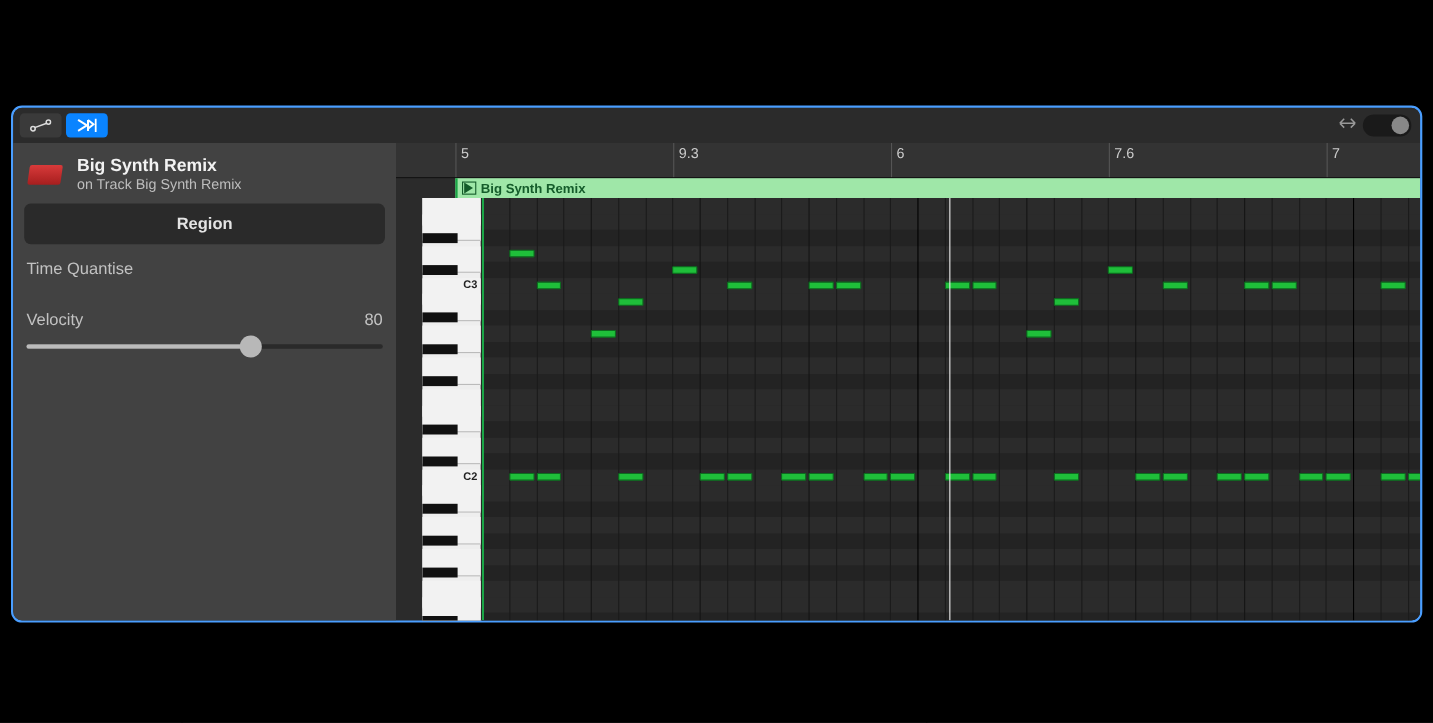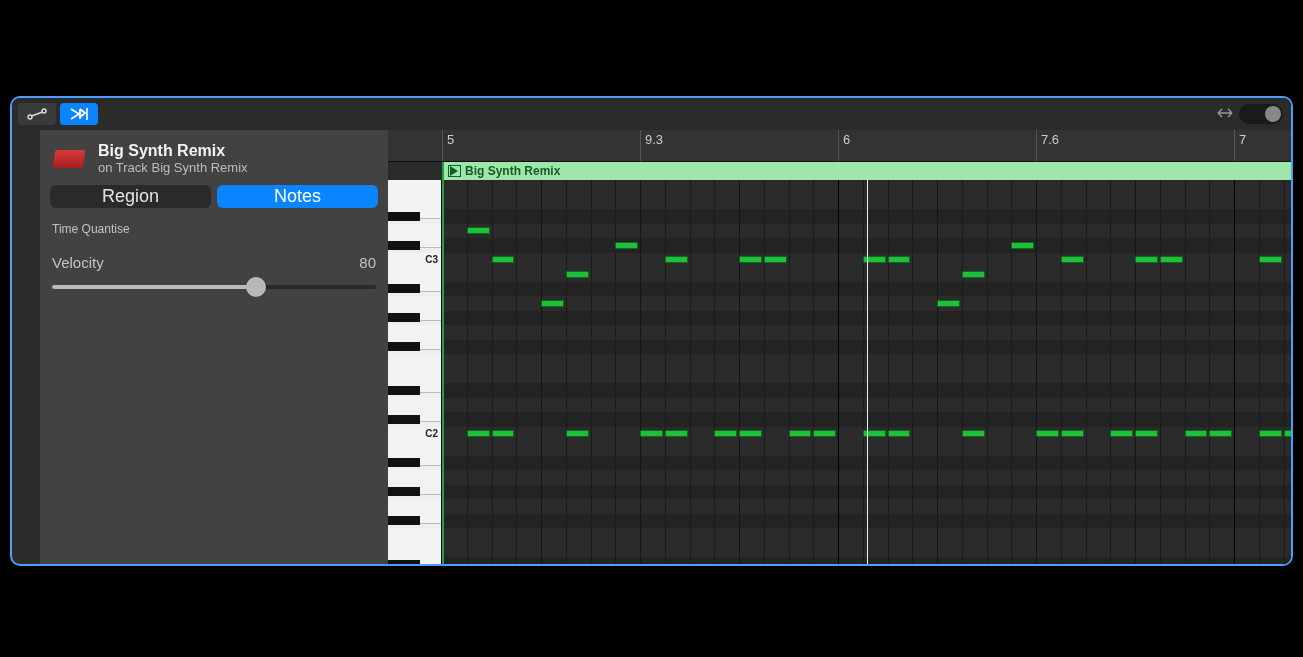--- a/index.html
+++ b/index.html
@@ -72,21 +72,20 @@
     position: absolute; right: 2px; top: 2px;
     width: 16px; height: 16px; border-radius: 50%;
     background: #888;
   }
   .zoom-icon { color: #888; }
 
   .contentrow {
     flex: 1;
     display: flex;
     min-height: 0;
-    padding-left: 28px;
   }
 
   
   .inspector {
     width: 348px;
     background: #424242;
     display: flex;
     flex-direction: column;
     padding-top: 6px;
     color: #d8d8d8;
@@ -116,30 +115,30 @@
   .insp-tabs {
     display: flex;
     gap: 6px;
     padding: 6px 10px 10px 10px;
   }
   .insp-tabs button {
     flex: 1;
     border: none;
     background: #2a2a2a;
     color: #e4e4e4;
-    font-size: 18px;
-    font-weight: 400;
-    height: 23px;
+    font-size: 15px;
+    font-weight: 700;
+    height: 37px;
     border-radius: 6px;
     cursor: pointer;
   }
   .insp-tabs button.active { background: #0a84ff; color: #fff; }
 
   .insp-field { padding: 4px 12px; }
-  .insp-label { color: #c2c2c2; font-size: 12px; margin-bottom: 4px; }
+  .insp-label { color: #c2c2c2; font-size: 15px; margin-bottom: 15px; }
   .qrow { display: flex; gap: 6px; align-items: center; }
   .select {
     flex: 1;
     height: 28px;
     background: #303030;
     border-radius: 6px;
     display: flex; align-items: center; justify-content: center;
     position: relative;
     color: #e8e8e8;
     font-size: 15px;
@@ -238,20 +237,21 @@
     padding: 0 1px;
     display: inline-flex;
     align-items: center;
     height: 12px;
   }
 
   .roll {
     flex: 1;
     display: flex;
     min-height: 0;
+    margin-left: 24px;
   }
   .keys {
     width: 54px;
     background: #eee;
     position: relative;
     border-right: 1px solid #000;
   }
   .grid {
     flex: 1;
     position: relative;
@@ -376,21 +376,20 @@
       <div class="insp-header">
         <div class="track-icon"></div>
         <div class="insp-titles">
           <div class="insp-title">Big Synth Remix</div>
           <div class="insp-sub">on Track Big Synth Remix</div>
         </div>
       </div>
 
       <div class="insp-tabs">
         <button>Region</button>
-        <button class="active">Notes</button>
       </div>
 
       <div class="insp-field">
         <div class="insp-label">Time Quantise</div>
       </div>
 
       <div class="vel-row">
         <span>Velocity</span>
         <span>80</span>
       </div>

